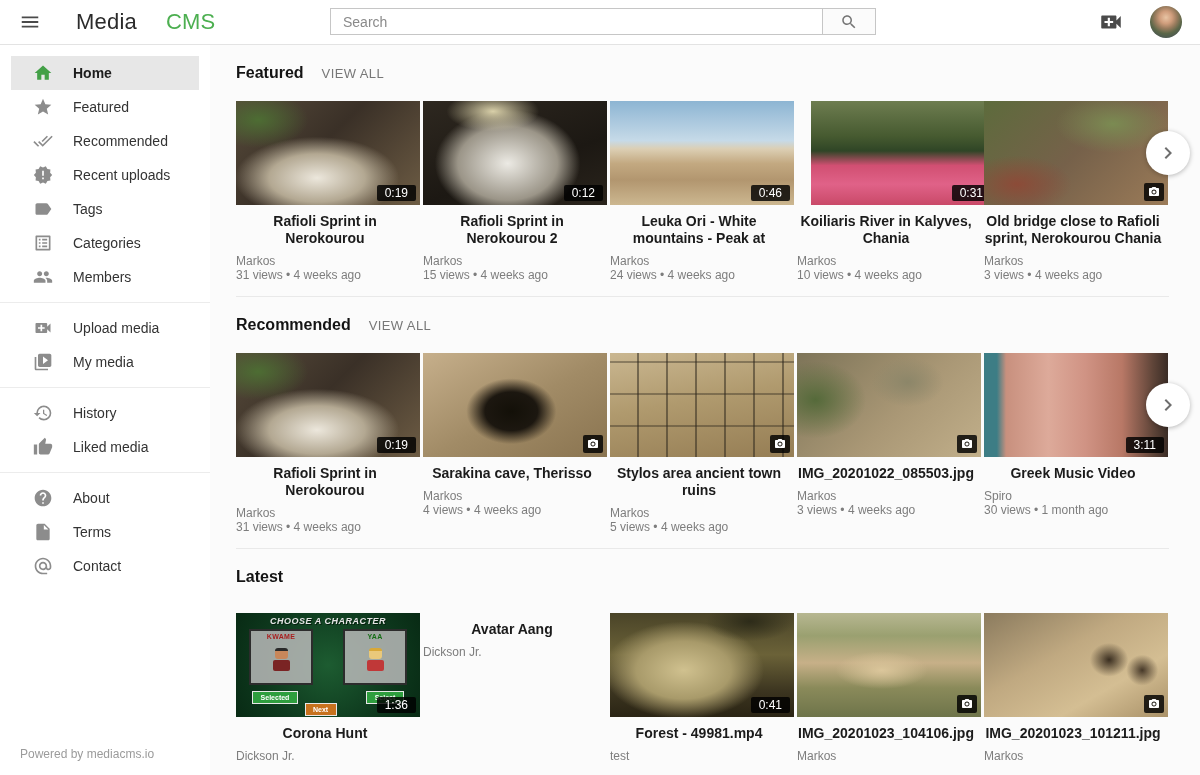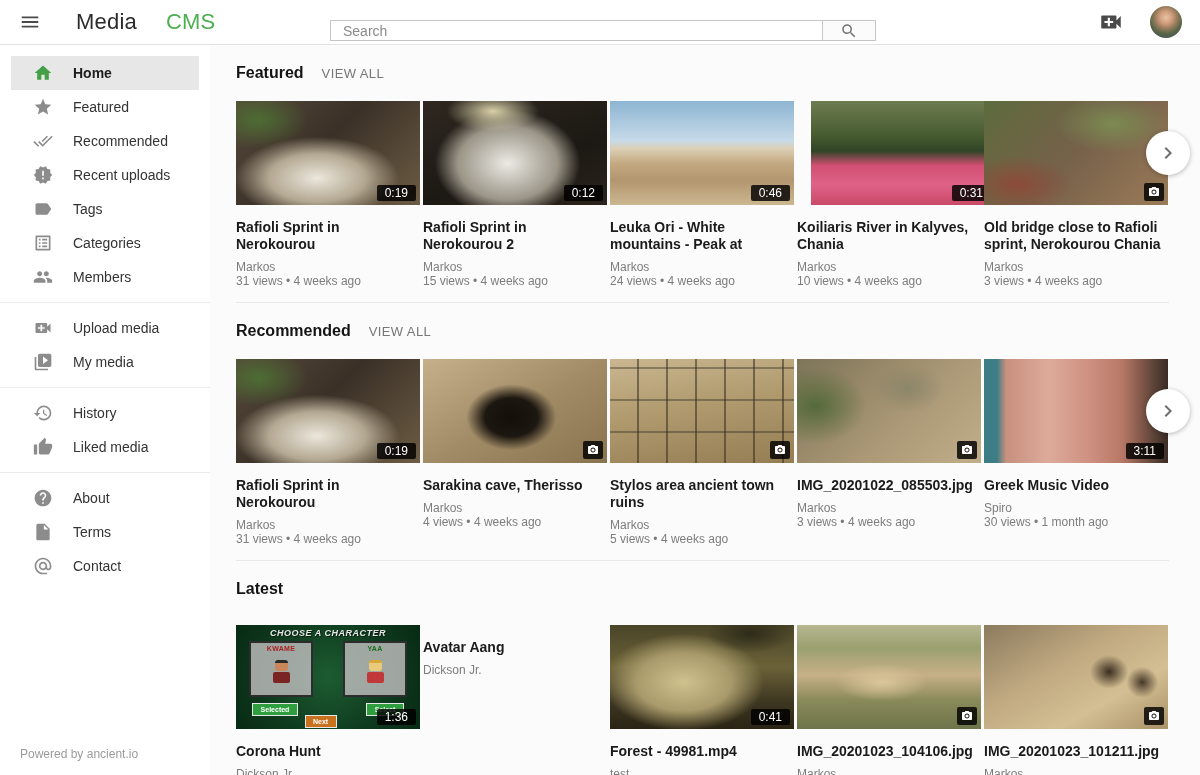--- a/index.html
+++ b/index.html
@@ -11,21 +11,21 @@
   .topbar { position:relative; height:45px; background:#fff;
     border-bottom:1px solid #e3e3e3; display:flex; align-items:center;
     padding:0 18px 0 16px; z-index:5; }
   .menu-btn { background:none; border:none; cursor:pointer; width:28px; height:28px;
     display:flex; align-items:center; justify-content:center; }
   .menu-btn svg { width:22px; height:22px; fill:#4a4a4a; }
   .logo { margin-left:32px; font-size:22px; font-weight:500; letter-spacing:.2px;
     text-decoration:none; cursor:pointer; }
   .logo .lg-dark { color:#2b2b2b; }
   .logo .lg-green { color:#4caf50;margin-left:29px; }
-  .searchwrap { position:absolute; left:330px; top:20px; height:21px; width:546px; display:flex; }
+  .searchwrap { position:absolute; left:330px; top:8px; height:27px; width:546px; display:flex; }
   .searchwrap input { flex:1; border:1px solid #c6c6c6; border-right:none; background:#fff;
     padding:0 12px; font-size:14px; color:#333; outline:none;
     font-family:"Liberation Sans","DejaVu Sans",sans-serif; }
   .searchwrap input::placeholder { color:#8a8a8a; }
   .search-btn { width:54px; border:1px solid #c6c6c6; background:#fbfbfb; cursor:pointer;
     display:flex; align-items:center; justify-content:center; }
   .search-btn svg { width:18px; height:18px; fill:#757575; }
   .topbar-right { margin-left:auto; display:flex; align-items:center; gap:26px; }
   .upload-btn { background:none; border:none; cursor:pointer; display:flex; }
   .upload-btn svg { width:26px; height:26px; fill:#4a4a4a; }
@@ -57,22 +57,22 @@
   .view-all { font-size:13px; font-weight:500; color:#777; letter-spacing:.4px;
     text-decoration:none; cursor:pointer; }
   .cards-row { position:relative; display:flex; gap:3px; margin-top:18px; width:933px; }
   .cards-row.latest { margin-top:26px; }
   .card { width:184px; flex:none; cursor:pointer; }
   .thumb { position:relative; width:184px; height:104px; background-color:#888; overflow:hidden; }
   .badge { position:absolute; right:4px; bottom:4px; background:rgba(0,0,0,.82); color:#fff;
     font-size:12px; font-weight:500; line-height:14px; padding:1px 8px; border-radius:2px; }
   .badge-photo { display:flex; align-items:center; justify-content:center; padding:3px 4px; }
   .badge-photo svg { width:12px; height:12px; fill:#fff; }
-  .ctitle { margin-top:14px; font-size:14px; font-weight:bold; color:#1b1b1b;
-    line-height:17px; max-height:34px; overflow:hidden; width:178px; }
+  .ctitle { margin-top:8px; font-size:14px; font-weight:bold; color:#1b1b1b;
+    line-height:17px; max-height:34px; overflow:hidden; width:178px;text-align:center; }
   .cauthor { margin-top:7px; font-size:12px; color:#7d7d7d; }
   .cmeta { margin-top:0; font-size:12px; color:#7d7d7d; }
   .sec-divider { width:933px; border-top:1px solid #e9e9e9; margin-top:14px; }
   .next-btn { position:absolute; right:-21px; top:52px; transform:translateY(-50%);
     width:44px; height:44px; border-radius:50%; background:#fff; border:none;
     box-shadow:0 1px 5px rgba(0,0,0,.28); cursor:pointer; z-index:3;
     display:flex; align-items:center; justify-content:center; }
   .next-btn svg { width:24px; height:24px; fill:#6e6e6e; }
 
   
@@ -290,21 +290,21 @@
     </div>
     <div class="sitem">
       <span class="sicon">
           <svg viewBox="0 0 24 24">
             <path d="M12 2C6.48 2 2 6.48 2 12s4.48 10 10 10h5v-2h-5c-4.34 0-8-3.66-8-8s3.66-8 8-8 8 3.66 8 8v1.43c0 .79-.71 1.57-1.5 1.57s-1.5-.78-1.5-1.57V12c0-2.76-2.24-5-5-5s-5 2.24-5 5 2.24 5 5 5c1.38 0 2.64-.56 3.54-1.47.65.89 1.77 1.47 2.96 1.47 1.97 0 3.5-1.6 3.5-3.57V12c0-5.52-4.48-10-10-10zm0 13c-1.66 0-3-1.34-3-3s1.34-3 3-3 3 1.34 3 3-1.34 3-3 3z"></path>
           </svg>
         </span>
       <span class="slabel">Contact</span>
     </div>
   </div>
-  <div class="sidebar-footer">Powered by ancient.io</div>
+  <div class="sidebar-footer">Powered by mediacms.io</div>
 </aside>
 
 <main class="main">
 
   <section class="section">
     <div class="sec-head">
       <span class="sec-title">Featured</span>
       <a class="view-all">VIEW ALL</a>
     </div>
     <div class="cards-row">

